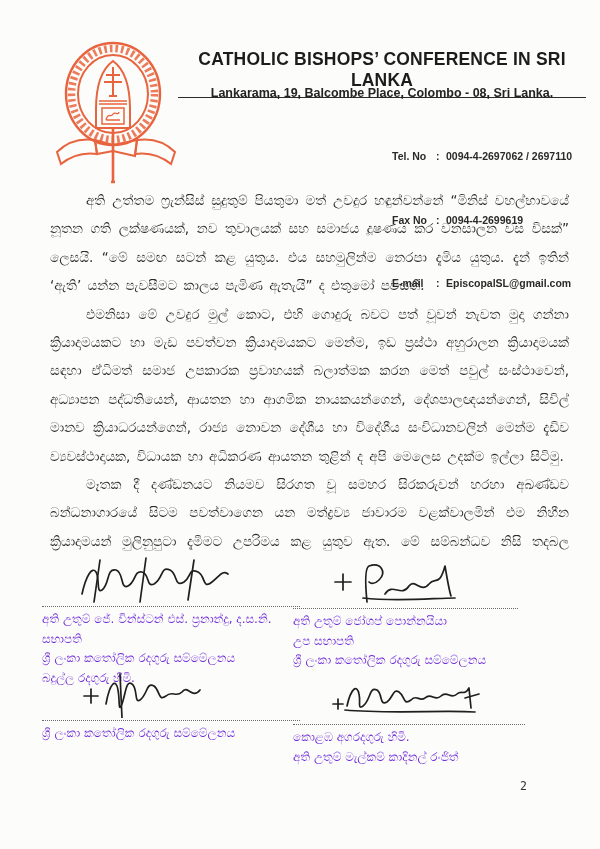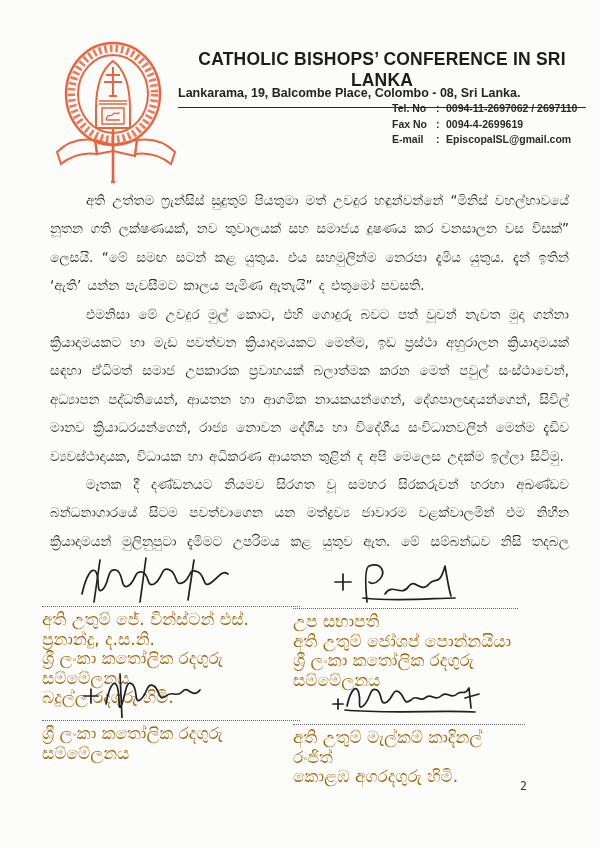--- a/index.html
+++ b/index.html
@@ -7,44 +7,44 @@
     position:relative; width:600px; height:849px; margin:0 auto;
     background:#fcfcfa; color:#262626; overflow:hidden;
     font-family:"Liberation Sans", sans-serif;
   }
   
   .logo{ position:absolute; left:53px; top:36px; width:126px; height:152px; }
   .logo path, .logo ellipse, .logo line{ stroke:#E8643E; fill:none; }
   .org-name{
     position:absolute; left:178px; top:49px; width:408px;
     text-align:center; font-weight:700; font-size:17.5px; letter-spacing:.2px;
-    color:#1c1c1c; padding-bottom:16px; border-bottom:1.6px solid #2a2a2a;
+    color:#1c1c1c; padding-bottom:6px; border-bottom:1.6px solid #2a2a2a;
   }
   .address{
     position:absolute; left:178px; top:86px; width:408px;
-    font-weight:700; font-size:12.5px; color:#242424;
+    text-align:center; font-weight:700; font-size:12.5px; color:#242424;
   }
   .contact{
     position:absolute; left:392px; top:101px;
     font-size:10.5px; font-weight:700; color:#2a2a2a; line-height:15.5px;
   }
-  .contact .row{ display:flex; }
+  .contact .row{ display:flex;margin-top:48px; }
   .c-label{ width:44px; }
   .c-sep{ width:10px; }
   
   .body-text{
     position:absolute; left:50px; top:186px; width:519px; height:372px;
     overflow:hidden; font-size:13.5px; line-height:28.4px; text-align:justify;
     color:#2b2b2b; font-family:"DejaVu Sans","Liberation Sans",sans-serif;
     word-spacing:2px;
   }
   .body-text p{ margin:0; text-indent:36px; }
   
   .sig-block{
-    position:absolute; font-size:17px; line-height:19.5px; color:#a16207;
+    position:absolute; font-size:12px; line-height:19.5px; color:#6d28d9;
     font-family:"DejaVu Sans","Liberation Sans",sans-serif;
   }
   .sig{ display:block; margin-left:34px; }
   .sig path{ stroke:#1f1f1f; stroke-width:1.7; fill:none;
              stroke-linecap:round; stroke-linejoin:round; }
   .dotline{ border-top:1.6px dotted #6a6a6a; margin:2px 0 3px 0; }
   .page-number{
     position:absolute; left:520px; top:779px; font-size:11.5px; color:#333;
     font-family:"DejaVu Sans Mono","Liberation Mono",monospace;
   }
@@ -76,21 +76,21 @@
   </svg>
 
   <div class="org-name">CATHOLIC BISHOPS’ CONFERENCE IN SRI LANKA</div>
   <div class="address">Lankarama, 19, Balcombe Place, Colombo - 08, Sri Lanka.</div>
 
   <div class="contact">
     <div class="row">
 
       <span class="c-label">Tel. No</span>
       <span class="c-sep">:</span>
-      <span class="c-val">0094-11-2697062 / 2697110</span>
+      <span class="c-val">0094-4-2697062 / 2697110</span>
     </div>
     <div class="row">
       <span class="c-label">Fax No</span>
       <span class="c-sep">:</span>
       <span class="c-val">0094-4-2699619</span>
     </div>
     <div class="row">
       <span class="c-label">E-mail</span>
       <span class="c-sep">:</span>
       <span class="c-val">EpiscopalSL@gmail.com</span>
@@ -103,34 +103,35 @@
     <p>මෑතක දී දණ්ඩනයට නියමව සිරගත වූ සමහර සිරකරුවන් හරහා අඛණ්ඩව බන්ධනාගාරයේ සිටම පවත්වාගෙන යන මත්ද්‍රව්‍ය ජාවාරම වළක්වාලමින් එම නිහීන ක්‍රියාදාමයන් මුලිනුපුටා දැමීමට උපරිමය කළ යුතුව ඇත. මේ සම්බන්ධව නිසි තදබල ආරක්ෂක පියවරයන් ද ගත යුතුව ඇත.</p>
   </div>
 
   <div class="sig-block" style="left:42px; top:556px; width:258px;">
     <svg class="sig" width="160" height="48" viewBox="0 0 160 48">
       <path d="M6 38 C10 20 16 10 20 16 C24 22 20 38 26 34 C34 28 30 12 40 14 C48 16 44 34 52 30 C60 26 58 14 66 16 C74 18 70 32 78 28 C88 22 84 10 94 14 C102 18 98 32 108 26 C116 20 112 12 122 16 C130 20 126 34 136 26 C144 20 146 14 152 18"></path>
       <path d="M24 4 L18 46 M70 2 L64 46 M118 4 L112 44"></path>
     </svg>
     <div class="dotline"></div>
     <div>අති උතුම් ජේ. වින්ස්ටන් එස්. ප්‍රනාන්දු, ද.ස.නි.</div>
+    <div>සභාපති</div>
     <div>ශ්‍රී ලංකා කතෝලික රදගුරු සම්මේලනය</div>
     <div>බදුල්ල රදගුරු හිමි.</div>
   </div>
 
   <div class="sig-block" style="left:293px; top:558px; width:225px;">
     <svg class="sig" width="140" height="48" viewBox="0 0 140 48">
       <path d="M8 24 L24 24 M16 16 L16 32"></path>
       <path d="M40 44 C38 24 38 10 42 8 C54 4 60 14 52 22 C48 26 44 26 42 24"></path>
       <path d="M58 36 C66 24 74 40 82 28 C88 20 94 36 102 26 C108 18 112 30 118 8 C120 20 122 32 124 38"></path>
       <path d="M36 40 C70 44 108 40 128 40"></path>
     </svg>
     <div class="dotline"></div>
+    <div>අති උතුම් ජෝශප් පොන්නයියා</div>
     <div>උප සභාපති</div>
-    <div>අති උතුම් ජෝශප් පොන්නයියා</div>
     <div>ශ්‍රී ලංකා කතෝලික රදගුරු සම්මේලනය</div>
   </div>
 
   <div class="sig-block" style="left:42px; top:670px; width:258px;">
     <svg class="sig" width="150" height="48" viewBox="0 0 150 48">
       <path d="M8 26 L22 26 M15 19 L15 33"></path>
       <path d="M30 34 C34 12 40 8 42 20 C44 30 42 44 46 34 C50 22 50 10 56 14 C62 18 58 34 64 30 C72 24 70 12 78 16 C84 20 82 32 90 26 C96 20 100 28 106 22 C112 14 116 30 124 20"></path>
       <path d="M44 4 L46 48"></path>
     </svg>
     <div class="dotline"></div>
@@ -138,18 +139,18 @@
   </div>
 
   <div class="sig-block" style="left:293px; top:674px; width:232px;">
     <svg class="sig" width="160" height="48" viewBox="0 0 160 48">
       <path d="M6 30 L16 30 M11 25 L11 35"></path>
       <path d="M20 32 C24 14 30 10 32 20 C34 28 30 36 36 32 C44 26 42 12 50 16 C56 20 52 32 60 28 C66 24 66 14 72 18 C78 22 76 32 84 26 C90 20 92 28 98 24 C104 18 108 28 114 22 C120 16 124 26 130 20 C134 16 138 22 142 14 L144 34"></path>
       <path d="M18 36 C60 40 118 36 148 38"></path>
       <path d="M138 24 L152 20"></path>
     </svg>
     <div class="dotline"></div>
+    <div>කොළඹ අගරදගුරු හිමි.</div>
     <div>අති උතුම් මැල්කම් කාදිනල් රංජිත්</div>
-    <div>කොළඹ අගරදගුරු හිමි.</div>
   </div>
 
   <div class="page-number">2</div>
 </div>
 
 </body></html>

